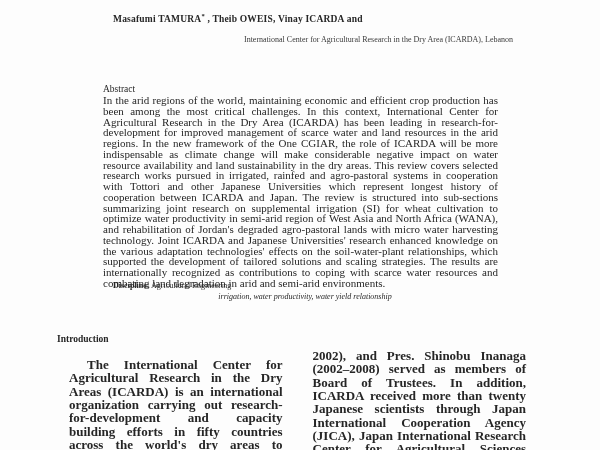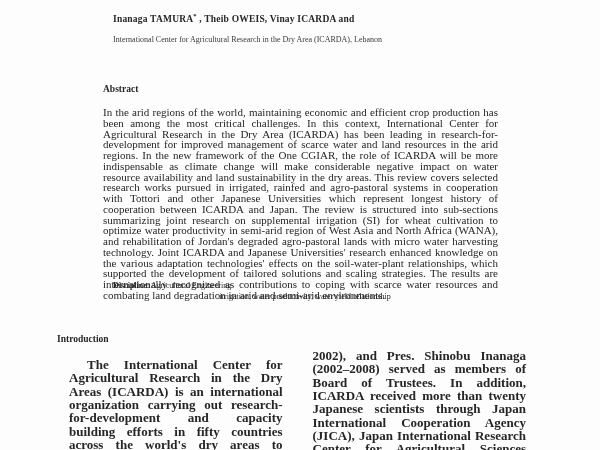--- a/index.html
+++ b/index.html
@@ -35,33 +35,34 @@
     letter-spacing: 0.2px;
   }
   .authors-line sup {
     font-size: 6.5px;
   }
   .affiliation {
     margin-top: 9px;
     font-size: 8px;
     line-height: 10px;
     color: #3a3a3a;
+    text-align: right;
   }
   
   .abstract-block {
     position: absolute;
     top: 84px;
     left: 103px;
     width: 395px;
   }
   .abstract-heading {
-    font-weight: bold;
+    font-weight: normal;
     font-size: 9.5px;
     line-height: 11px;
-    margin-bottom: 12px;
+    margin-bottom: 0;
   }
   .abstract-body {
     margin: 0;
     font-size: 11px;
     line-height: 10.75px;
     text-align: justify;
     text-justify: inter-word;
   }
   
   .meta-block {
@@ -70,20 +71,21 @@
     left: 113px;
     width: 384px;
     font-size: 8px;
     line-height: 10.5px;
   }
   .meta-label {
     font-weight: bold;
   }
   .keywords-line2 {
     text-align: center;
+    font-style: italic;
   }
   
   .columns {
     position: absolute;
     top: 333px;
     left: 57px;
     width: 489px;
     display: flex;
     gap: 6px;
   }
@@ -110,21 +112,21 @@
   .col.right {
     padding-top: 4px;
   }
 </style>
 </head>
 <body>
 
 <div class="page">
 
   <div class="header-block">
-    <div class="authors-line"><span>Inanaga TAMURA</span><sup>*</sup><span> , Theib OWEIS, Vinay ICARDA and</span></div>
+    <div class="authors-line"><span>Masafumi TAMURA</span><sup>*</sup><span> , Theib OWEIS, Vinay ICARDA and</span></div>
     <div class="affiliation">International Center for Agricultural Research in the Dry Area (ICARDA), Lebanon</div>
   </div>
 
   <div class="abstract-block">
     <div class="abstract-heading">Abstract</div>
     <p class="abstract-body">In the arid regions of the world, maintaining economic and efficient crop production has been among the most critical challenges.  In this context, International Center for Agricultural Research in the Dry Area (ICARDA) has been leading in research-for-development for improved management of scarce water and land resources in the arid regions. In the new framework of the One CGIAR, the role of ICARDA will be more indispensable as climate change will make considerable negative impact on water resource availability and land sustainability in the dry areas. This review covers selected research works pursued in irrigated, rainfed and agro-pastoral systems in cooperation with Tottori and other Japanese Universities which represent longest history of cooperation between ICARDA and Japan. The review is structured into sub-sections summarizing joint research on supplemental irrigation (SI) for wheat cultivation to optimize water productivity in semi-arid region of West Asia and North Africa (WANA), and rehabilitation of Jordan's degraded agro-pastoral lands with micro water harvesting technology. Joint ICARDA and Japanese Universities' research enhanced knowledge on the various adaptation technologies' effects on the soil-water-plant relationships, which supported the development of tailored solutions and scaling strategies. The results are internationally recognized as contributions to coping with scarce water resources and combating land degradation in arid and semi-arid environments.</p>
   </div>
 
   <div class="meta-block">
     <div class="meta-line"><span class="meta-label">Discipline:</span><span> Agricultural Engineering</span></div>

